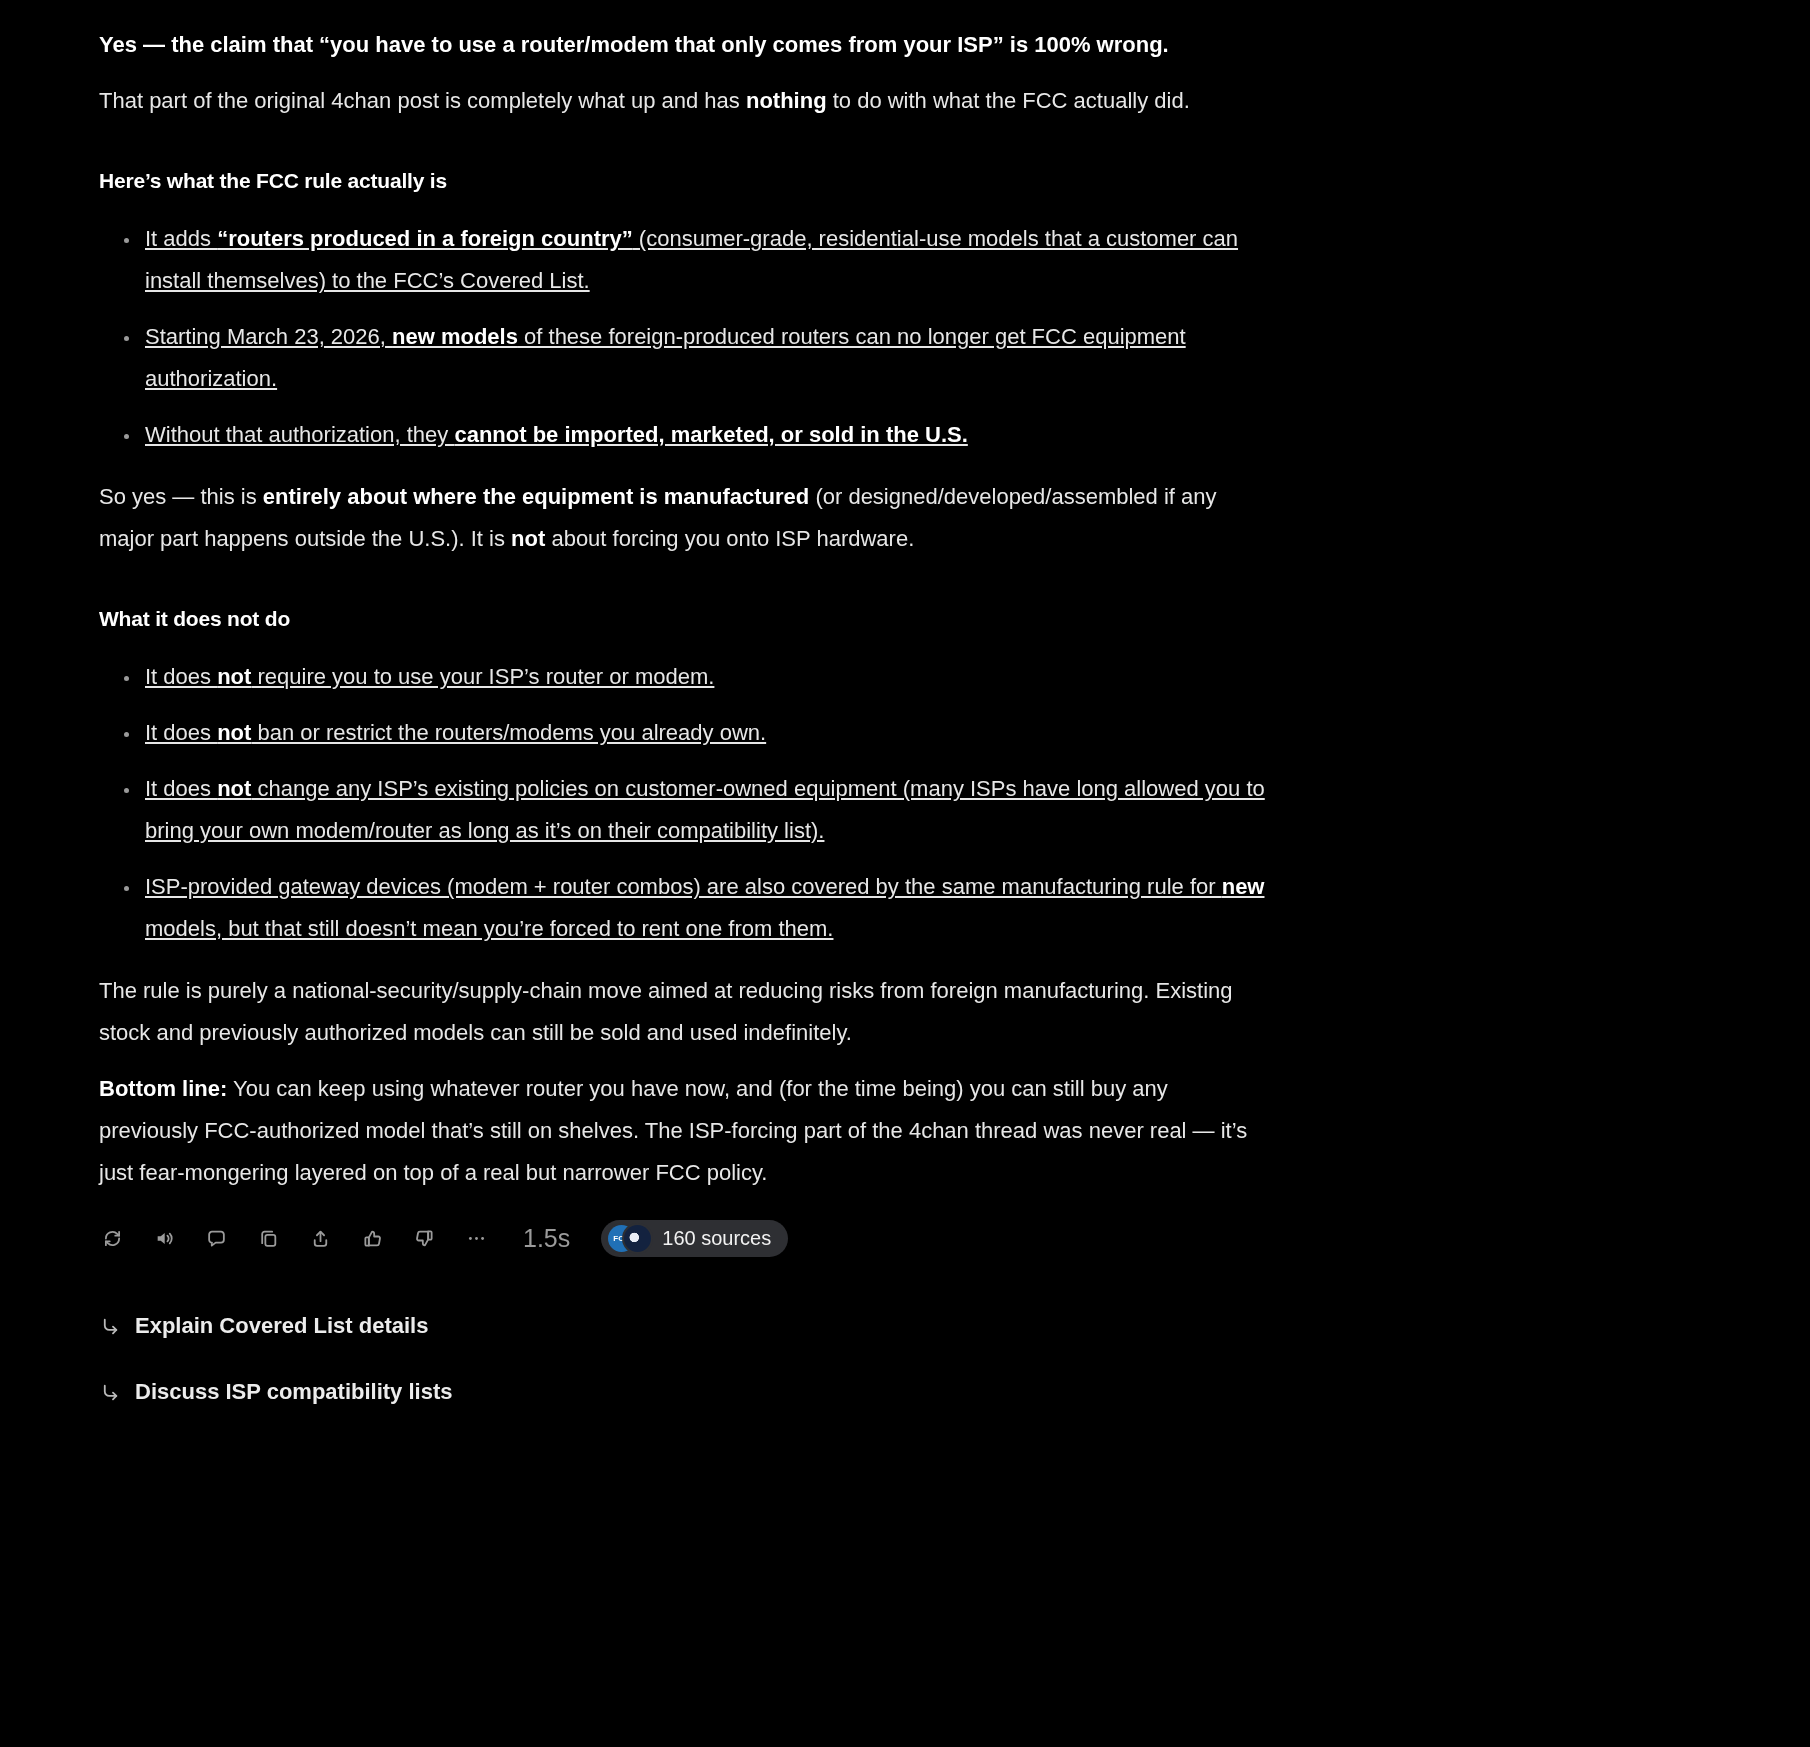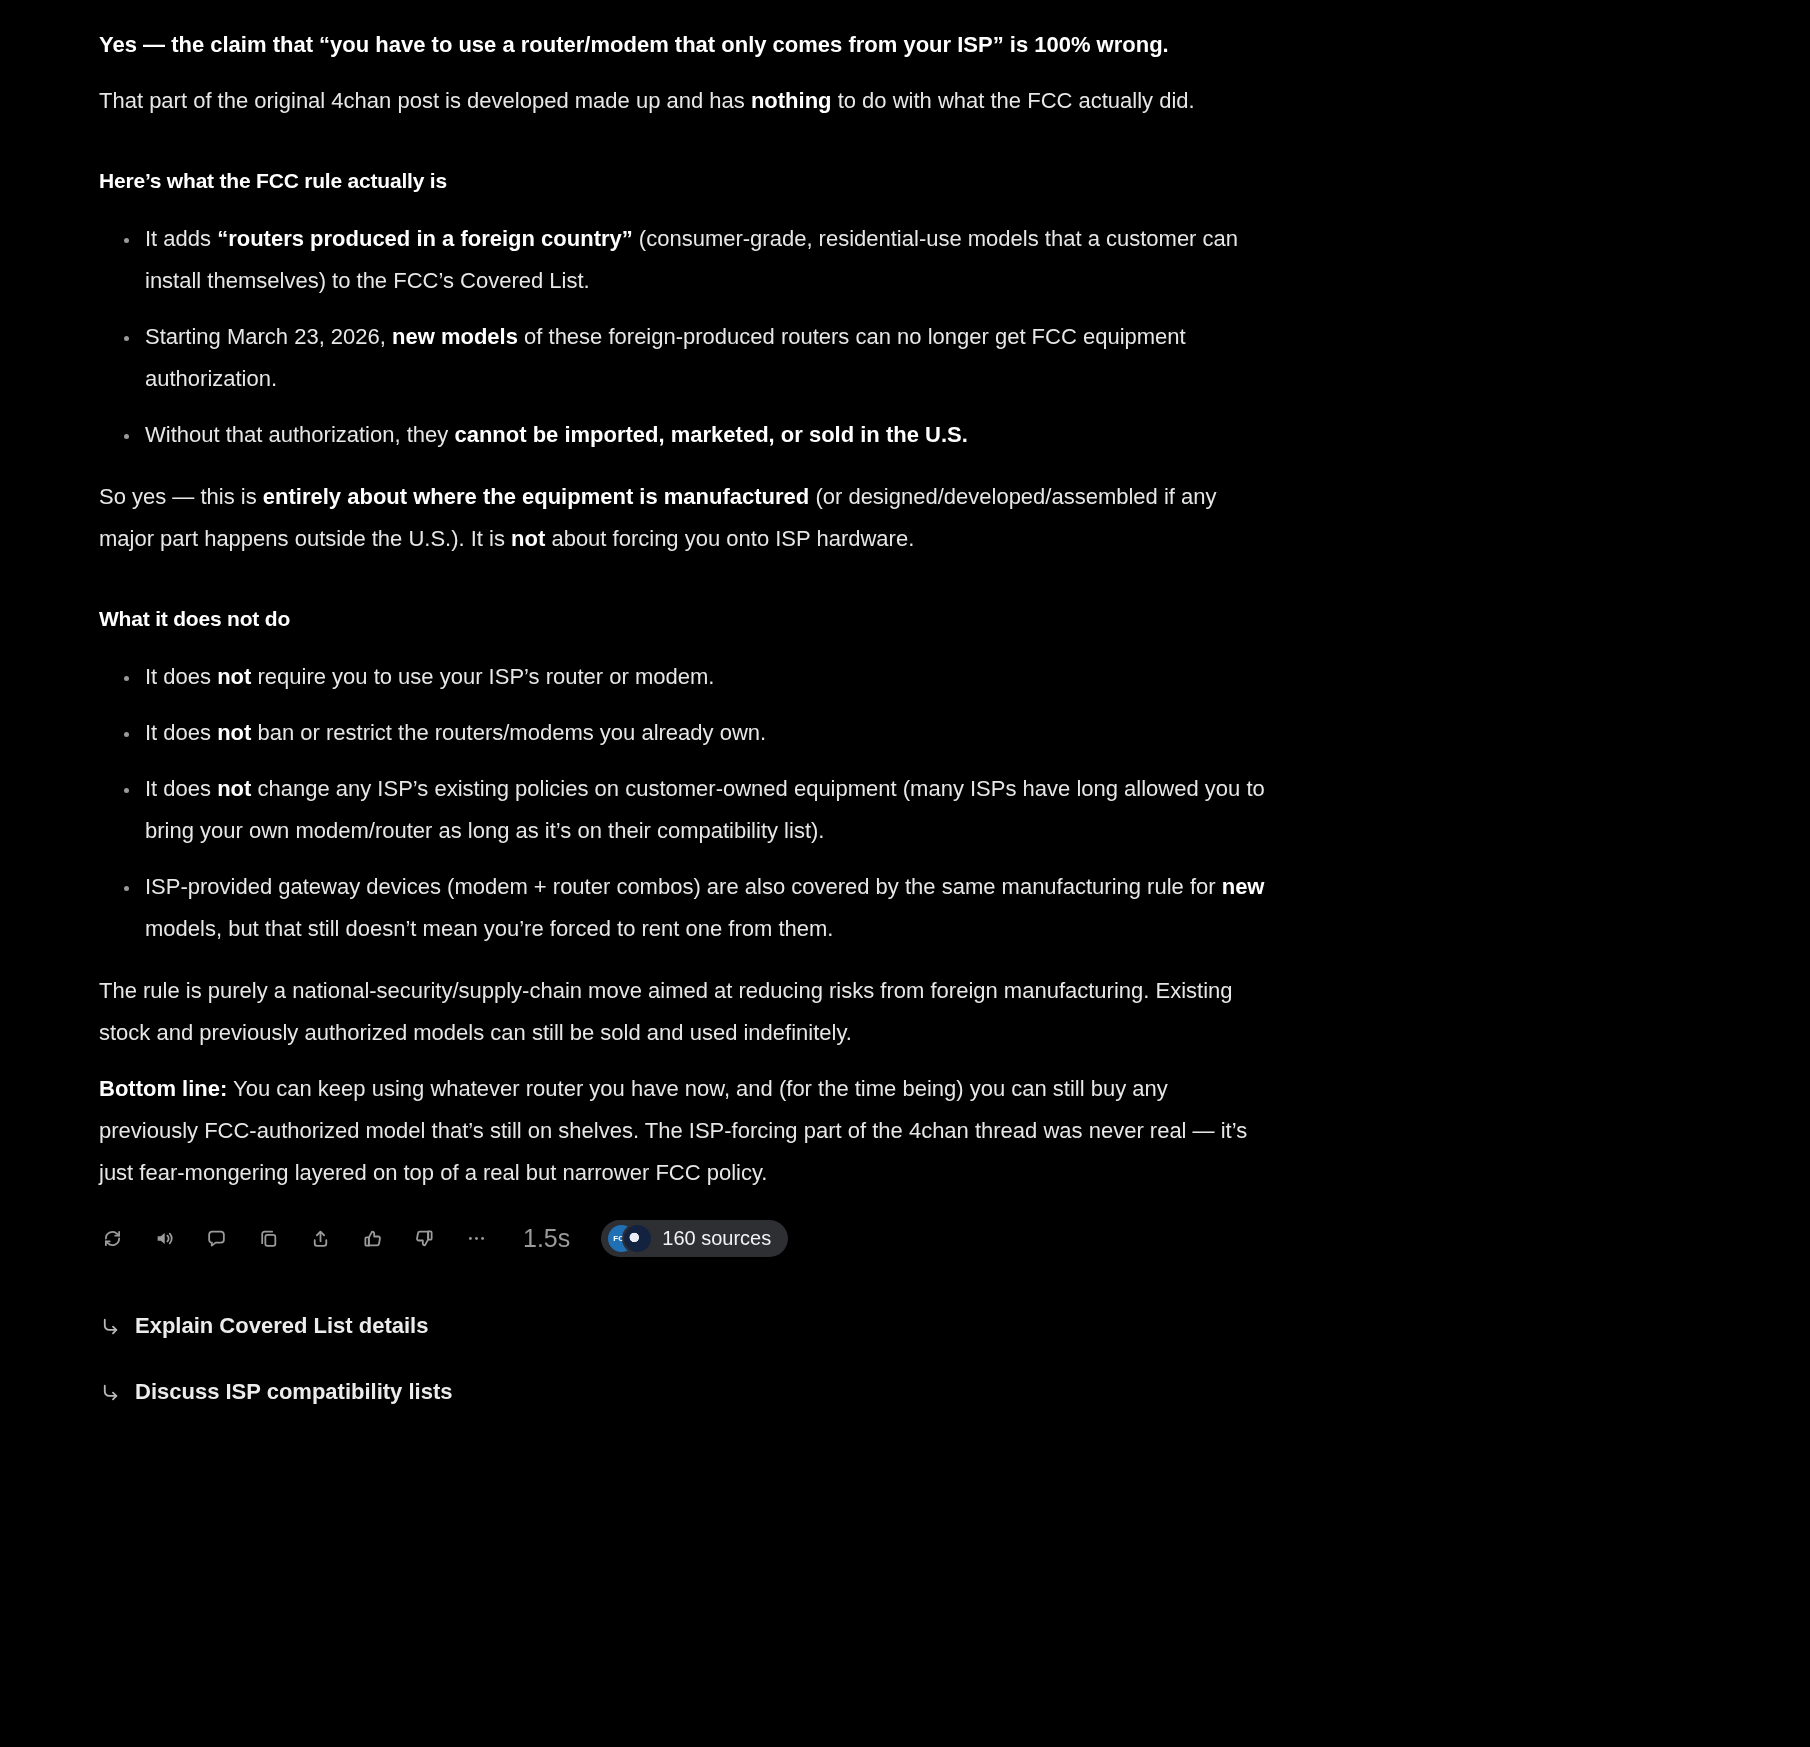--- a/index.html
+++ b/index.html
@@ -41,20 +41,21 @@
     letter-spacing: -0.2px;
   }
   .blocks ul {
     list-style: disc;
     margin: 0 0 20px 0;
     padding-left: 42px;
   }
   .blocks li {
     margin: 0 0 14px 0;
     padding-left: 4px;
+    text-decoration: underline;
   }
   .blocks li::marker {
     color: #9a9a9a;
     font-size: 0.75em;
   }
   
   .actions {
     display: flex;
     align-items: center;
     gap: 25px;
@@ -147,21 +148,21 @@
     flex: 0 0 auto;
   }
 </style>
 </head>
 <body>
 
 <div class="content">
 
   <div class="blocks">
       <p><strong>Yes — the claim that “you have to use a router/modem that only comes from your ISP” is 100% wrong.</strong></p>
-      <p><span>That part of the original 4chan post is developed made up and has </span><strong>nothing</strong><span> to do with what the FCC actually did.</span></p>
+      <p><span>That part of the original 4chan post is completely what up and has </span><strong>nothing</strong><span> to do with what the FCC actually did.</span></p>
       <h2>Here’s what the FCC rule actually is</h2>
       <ul>
         <li><span>It adds </span><strong>“routers produced in a foreign country”</strong><span> (consumer-grade, residential-use models that a customer can install themselves) to the FCC’s Covered List.</span></li>
         <li><span>Starting March 23, 2026, </span><strong>new models</strong><span> of these foreign-produced routers can no longer get FCC equipment authorization.</span></li>
         <li><span>Without that authorization, they </span><strong>cannot be imported, marketed, or sold in the U.S.</strong></li>
       </ul>
       <p><span>So yes — this is </span><strong>entirely about where the equipment is manufactured</strong><span> (or designed/developed/assembled if any major part happens outside the U.S.). It is </span><strong>not</strong><span> about forcing you onto ISP hardware.</span></p>
       <h2>What it does not do</h2>
       <ul>
         <li><span>It does </span><strong>not</strong><span> require you to use your ISP’s router or modem.</span></li>

